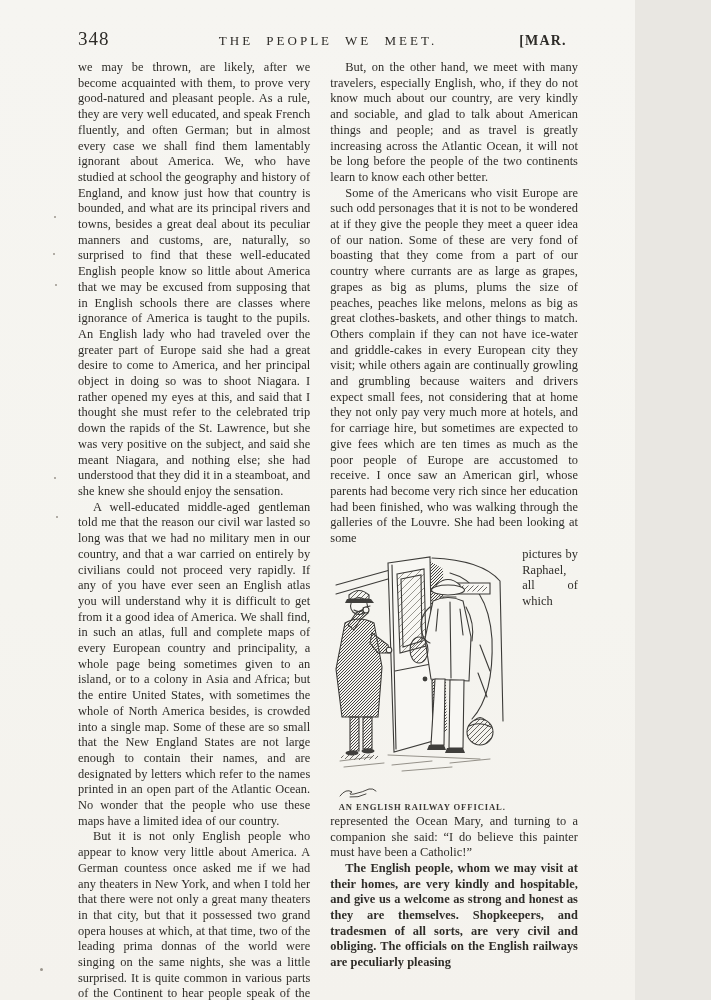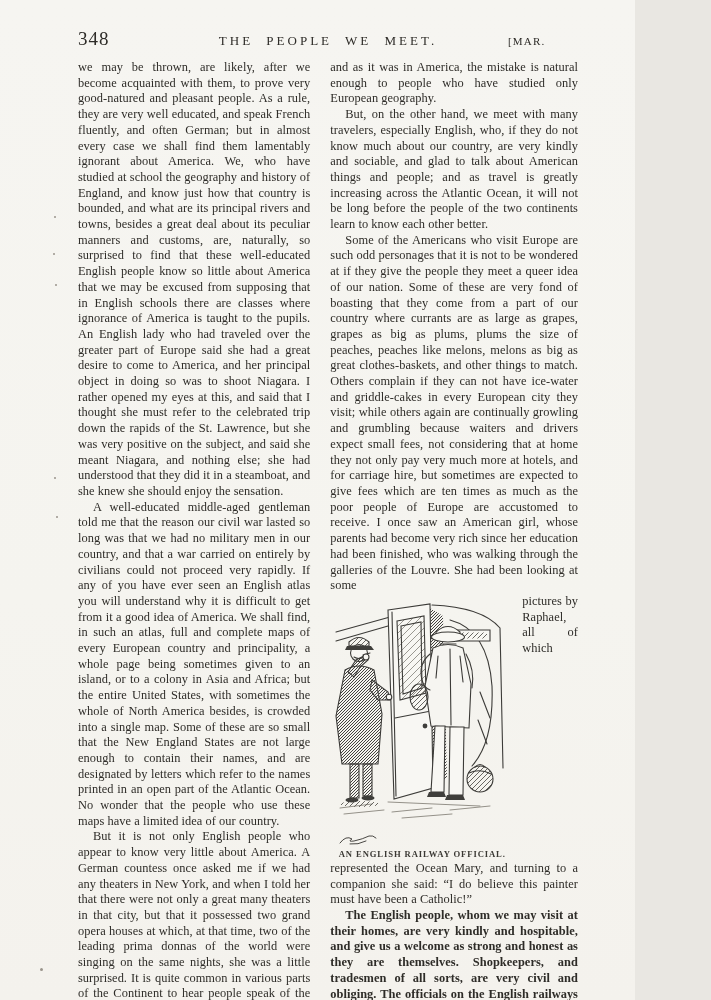--- a/index.html
+++ b/index.html
@@ -20,23 +20,24 @@
     margin-bottom:10px;
   }
   .pageno{font-size:19px;letter-spacing:1px;}
   .hdr-title{
     text-align:center;
     font-size:13px;
     letter-spacing:3px;
     word-spacing:7px;
   }
   .hdr-edition{
-    text-align:left;
-    font-size:11px;
+    text-align:center;
+    font-size:14px;
     letter-spacing:1.2px;
+    font-weight:bold;
   }
   .cols{display:flex;gap:20px;}
   .col-left{width:270px;}
   .col-right{width:288px;}
   p.body{
     margin:0;
     font-size:12.4px;
     line-height:15.7px;
     text-align:justify;
     letter-spacing:0.05px;
@@ -74,21 +75,20 @@
 
   <div class="cols">
 
     <div class="col-left">
       <p class="body">we may be thrown, are likely, after we become acquainted with them, to prove very good-natured and pleasant people.  As a rule, they are very well educated, and speak French fluently, and often German; but in almost every case we shall find them lamentably ignorant about America.  We, who have studied at school the geography and history of England, and know just how that country is bounded, and what are its principal rivers and towns, besides a great deal about its peculiar manners and customs, are, naturally, so surprised to find that these well-educated English people know so little about America that we may be excused from supposing that in English schools there are classes where ignorance of America is taught to the pupils.  An English lady who had traveled over the greater part of Europe said she had a great desire to come to America, and her principal object in doing so was to shoot Niagara.  I rather opened my eyes at this, and said that I thought she must refer to the celebrated trip down the rapids of the St. Lawrence, but she was very positive on the subject, and said she meant Niagara, and nothing else; she had understood that they did it in a steamboat, and she knew she should enjoy the sensation.</p>
       <p class="body indent">A well-educated middle-aged gentleman told me that the reason our civil war lasted so long was that we had no military men in our country, and that a war carried on entirely by civilians could not proceed very rapidly.  If any of you have ever seen an English atlas you will understand why it is difficult to get from it a good idea of America.  We shall find, in such an atlas, full and complete maps of every European country and principality, a whole page being sometimes given to an island, or to a colony in Asia and Africa; but the entire United States, with sometimes the whole of North America besides, is crowded into a single map.  Some of these are so small that the New England States are not large enough to contain their names, and are designated by letters which refer to the names printed in an open part of the Atlantic Ocean.  No wonder that the people who use these maps have a limited idea of our country.</p>
       <p class="body indent">But it is not only English people who appear to know very little about America.  A German countess once asked me if we had any theaters in New York, and when I told her that there were not only a great many theaters in that city, but that it possessed two grand opera houses at which, at that time, two of the leading prima donnas of the world were singing on the same nights, she was a little surprised.  It is quite common in various parts of the Continent to hear people speak of the late war between North and South America.  They knew that the war was between the North and the South,</p>
     </div>
 
     <div class="col-right">
-      <p class="body">and as it was in America, the mistake is natural enough to people who have studied only European geography.</p>
       <p class="body indent">But, on the other hand, we meet with many travelers, especially English, who, if they do not know much about our country, are very kindly and sociable, and glad to talk about American things and people; and as travel is greatly increasing across the Atlantic Ocean, it will not be long before the people of the two continents learn to know each other better.</p>
       <p class="body indent">Some of the Americans who visit Europe are such odd personages that it is not to be wondered at if they give the people they meet a queer idea of our nation.  Some of these are very fond of boasting that they come from a part of our country where currants are as large as grapes, grapes as big as plums, plums the size of peaches, peaches like melons, melons as big as great clothes-baskets, and other things to match.  Others complain if they can not have ice-water and griddle-cakes in every European city they visit; while others again are continually growling and grumbling because waiters and drivers expect small fees, not considering that at home they not only pay very much more at hotels, and for carriage hire, but sometimes are expected to give fees which are ten times as much as the poor people of Europe are accustomed to receive.  I once saw an American girl, whose parents had become very rich since her education had been finished, who was walking through the galleries of the Louvre.  She had been looking at some</p>
 
       <div class="illo-block">
         <svg class="illo-frame" viewBox="0 0 184 232" xmlns="http://www.w3.org/2000/svg">
           <defs>
             <pattern id="hatchD" width="3" height="3" patternUnits="userSpaceOnUse">
               <path d="M0 3 L3 0" stroke="#434240" stroke-width="1"></path>
             </pattern>
             <pattern id="hatchM" width="5" height="5" patternUnits="userSpaceOnUse">

